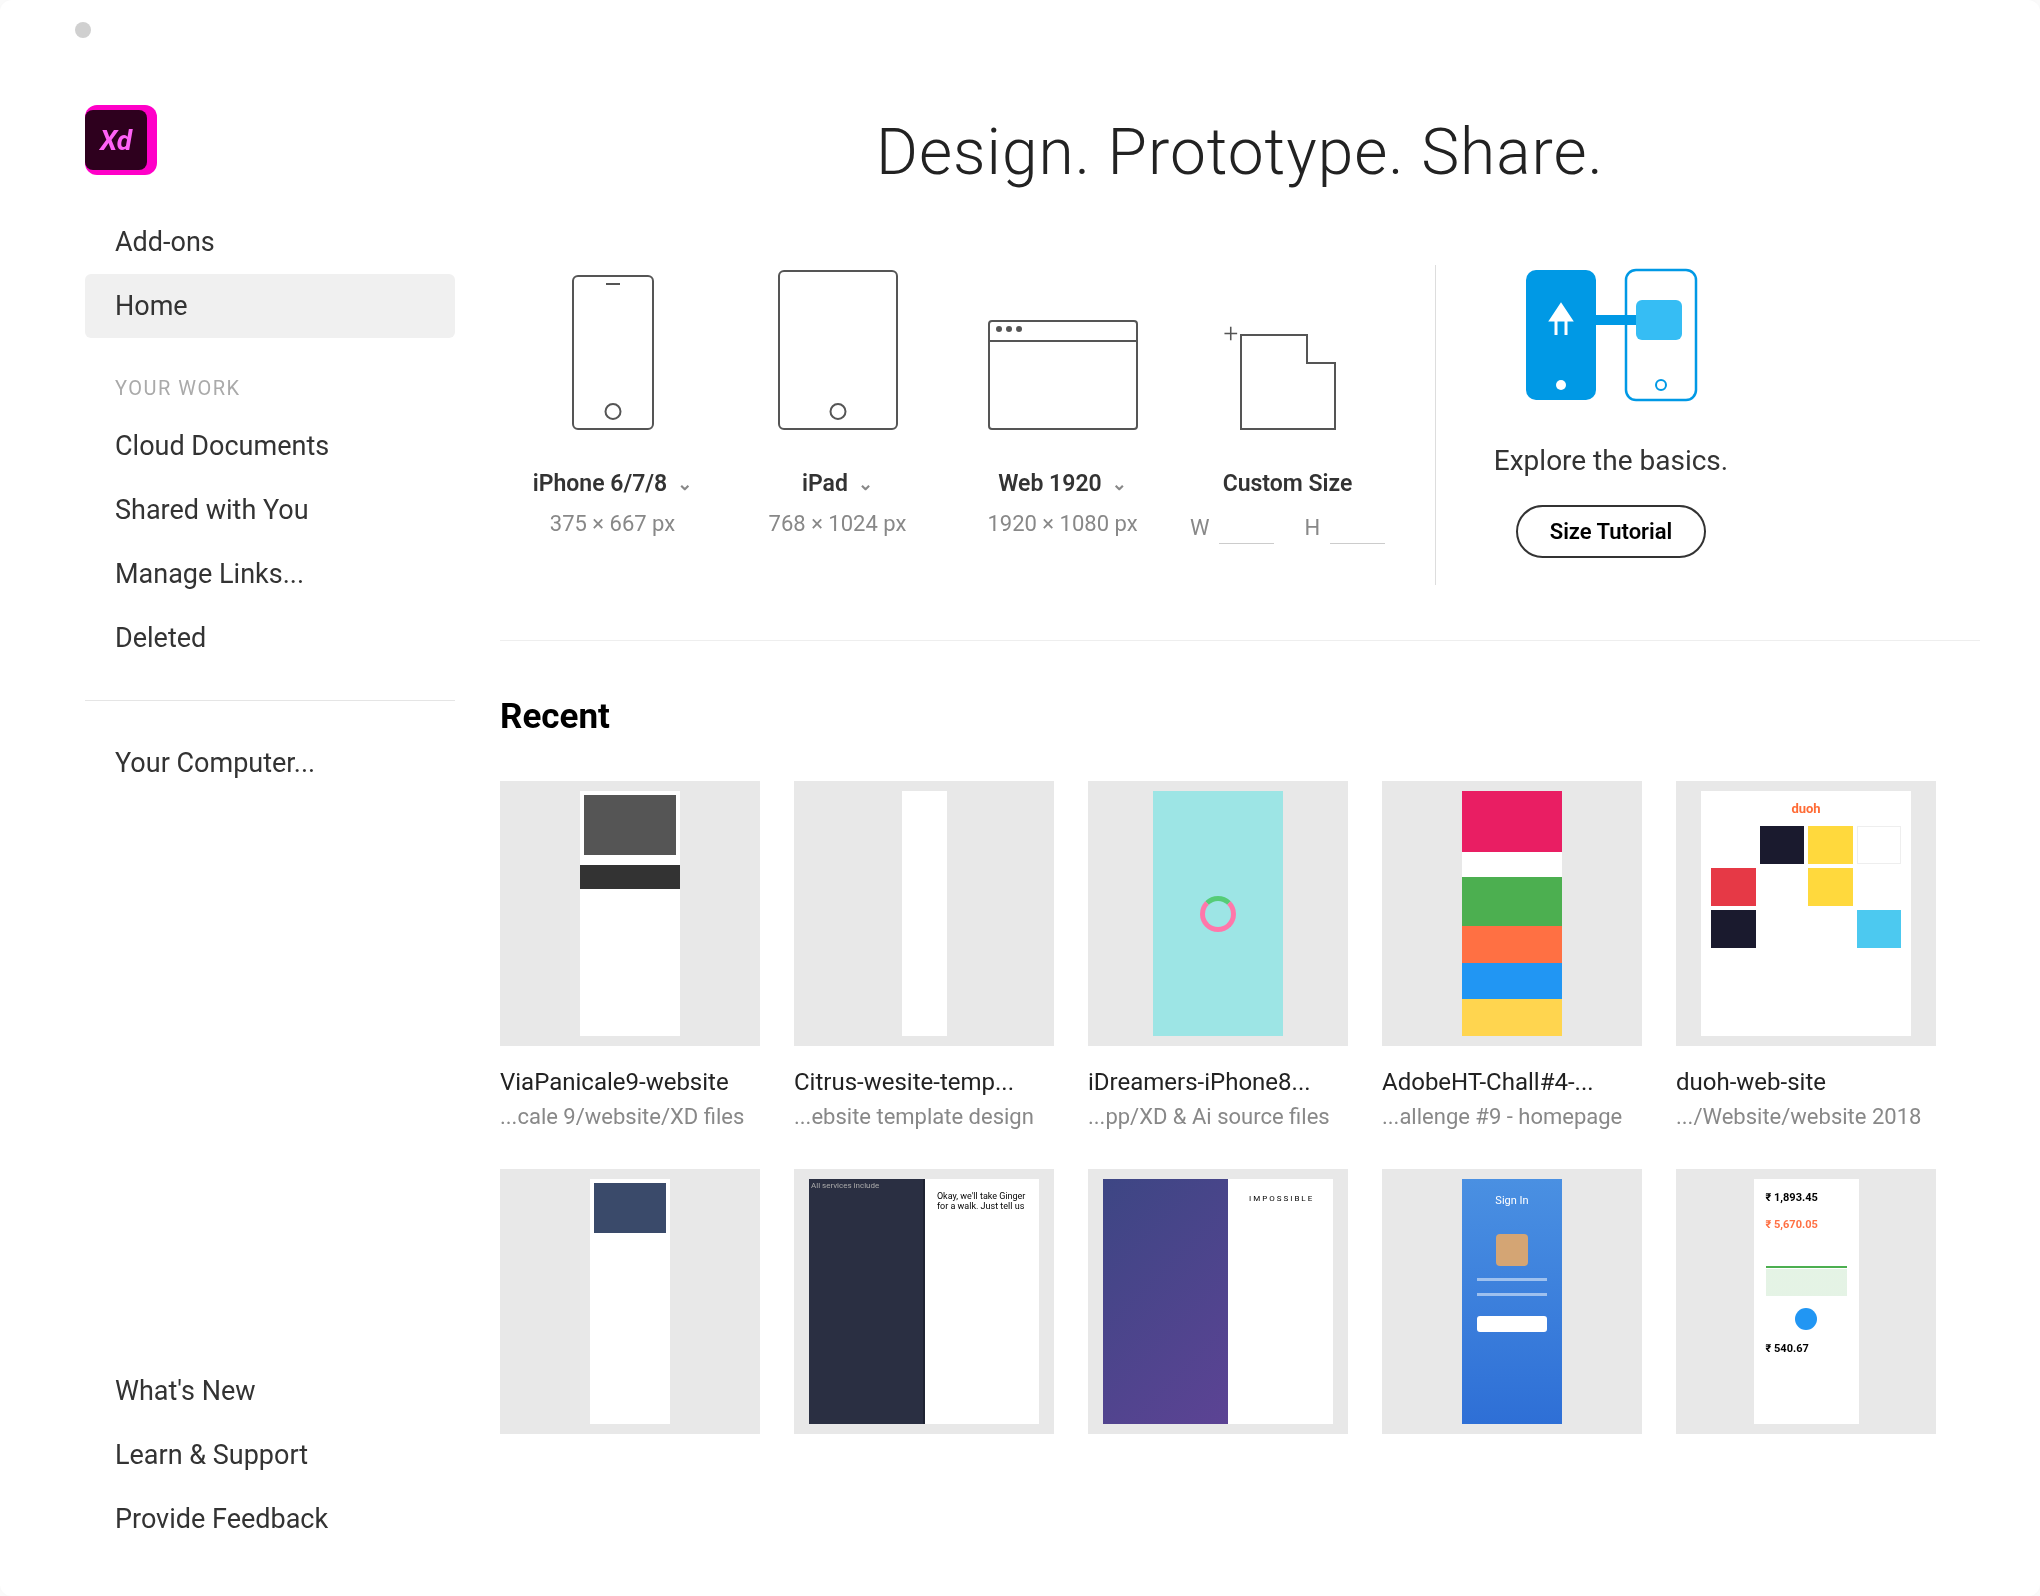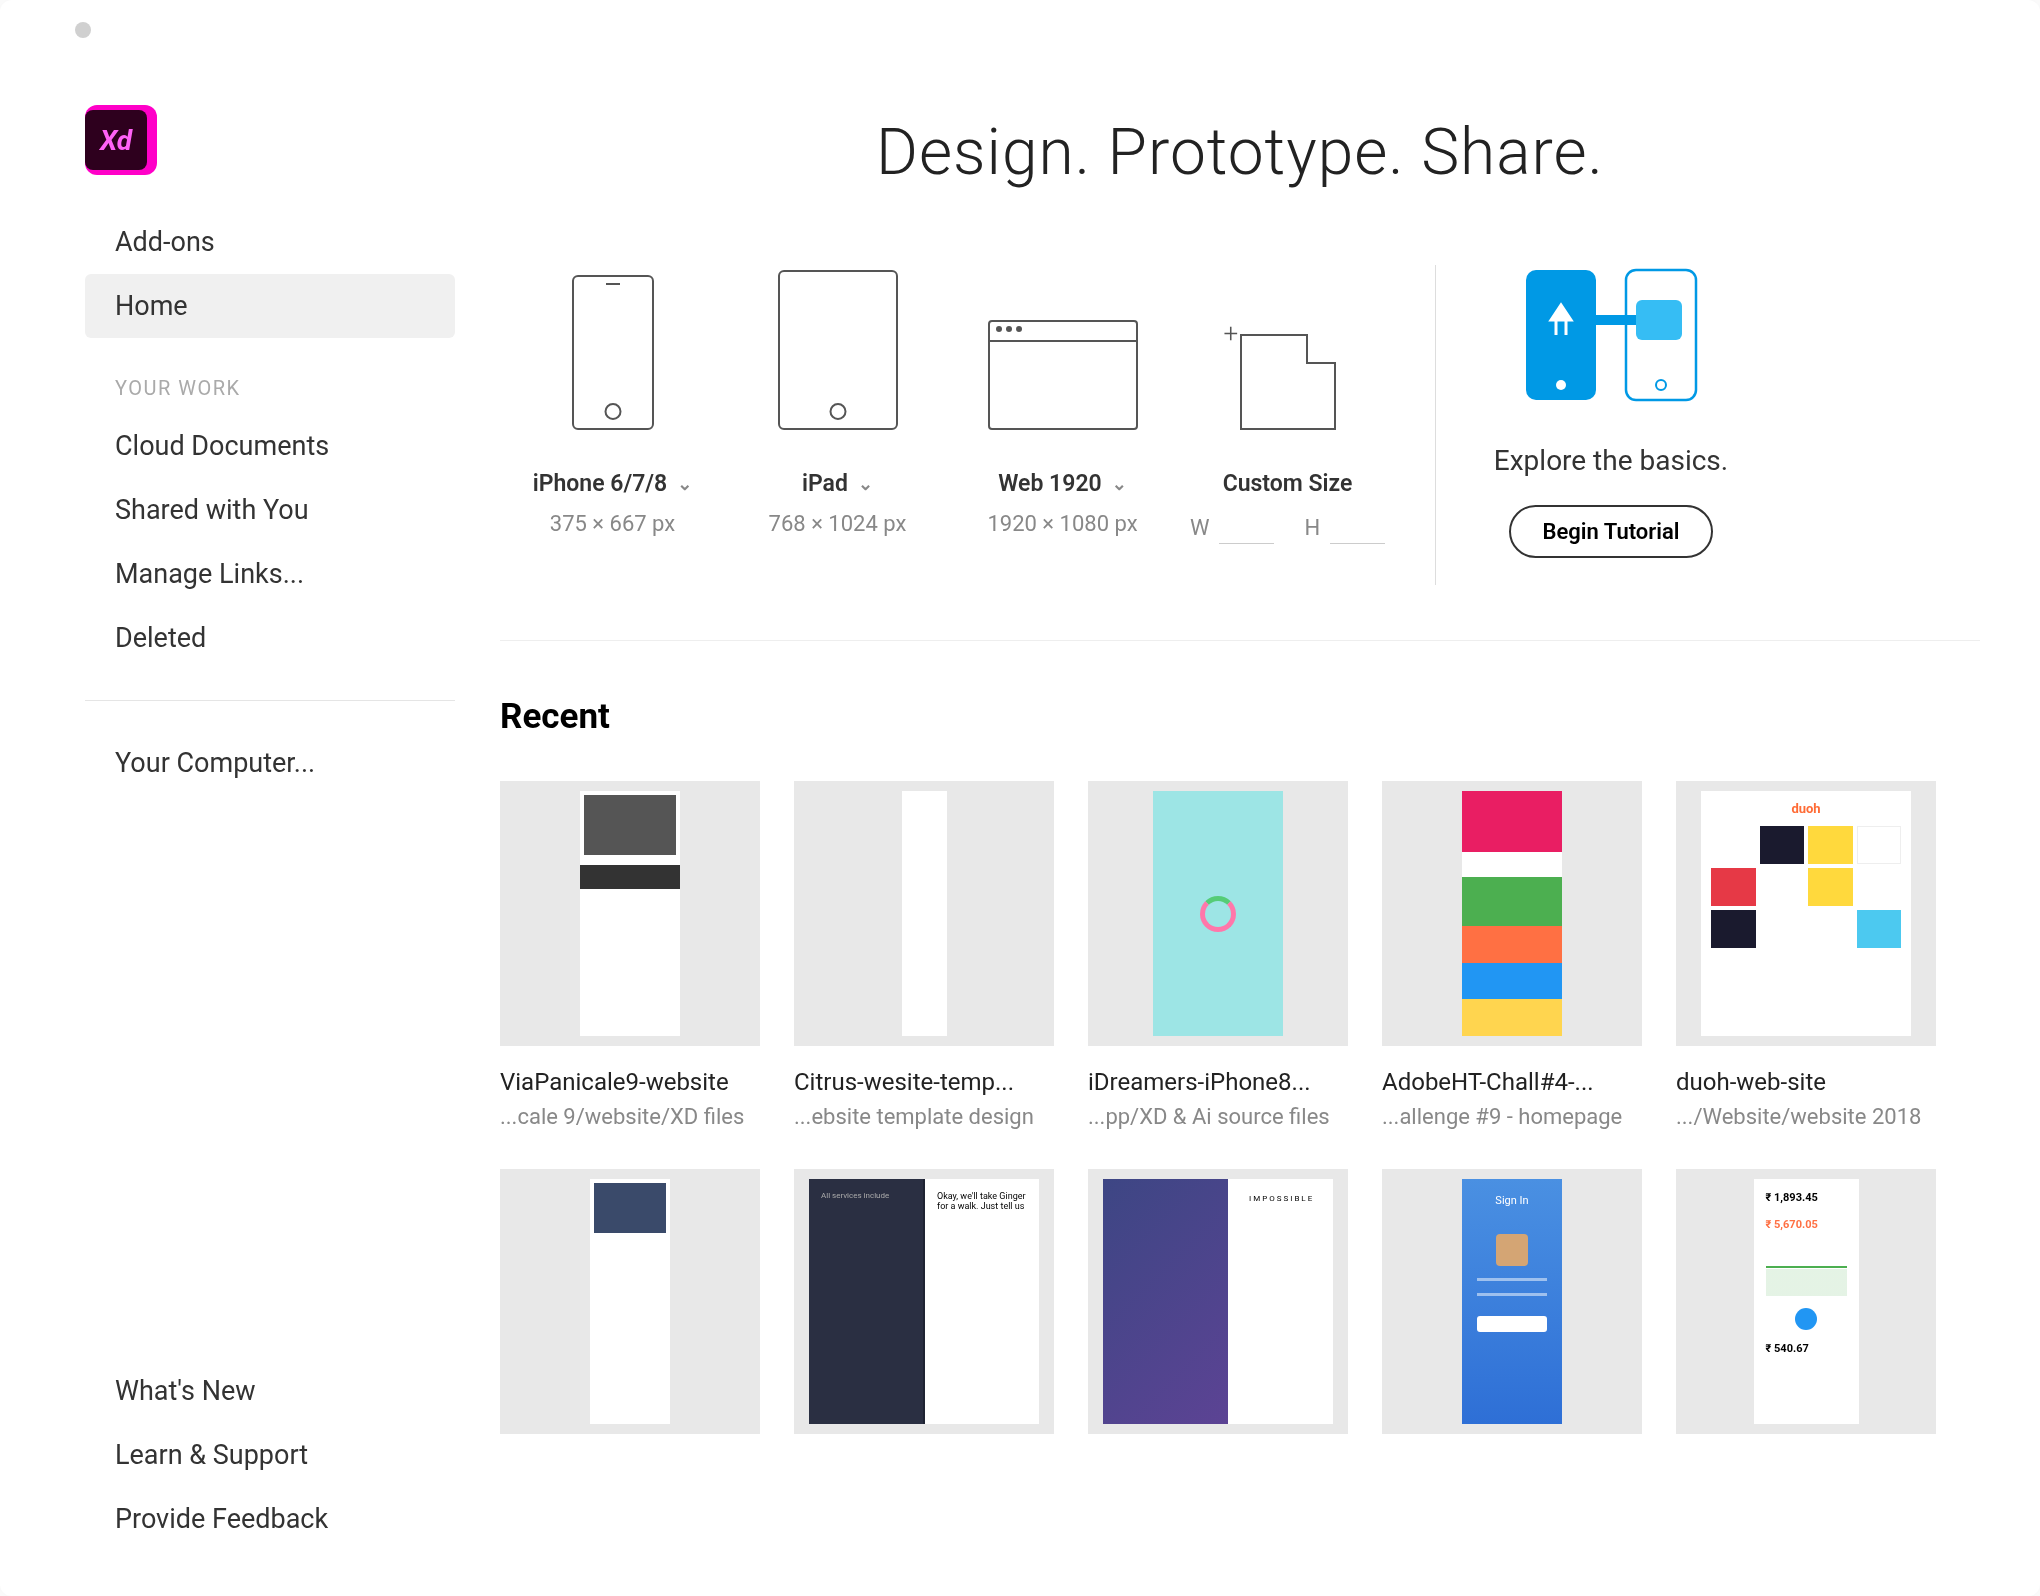--- a/index.html
+++ b/index.html
@@ -342,21 +342,21 @@
     .t5 .thumb-inner { width: 210px; background:#fff; padding:10px; }
     .t5 .thumb-inner::before { content:"duoh"; display:block; text-align:center; color:#ff6b35; font-size:13px; font-weight:700; margin-bottom:8px; }
     .t5 .grid5 { display:grid; grid-template-columns:repeat(4,1fr); gap:4px; }
     .t5 .grid5 div { height:38px; }
     .t5 .c1{background:#fff;} .t5 .c2{background:#1a1a2e;} .t5 .c3{background:#ffd93d;} .t5 .c4{background:#fff;border:1px solid #eee;}
     .t5 .c5{background:#e63946;} .t5 .c6{background:#fff;} .t5 .c7{background:#ffd93d;} .t5 .c8{background:#fff;}
     .t5 .c9{background:#1a1a2e;} .t5 .c10{background:#fff;} .t5 .c11{background:#fff;} .t5 .c12{background:#4cc9f0;}
     .t6 .thumb-inner { width:80px; }
     .t6 .thumb-inner::before { content:""; display:block; height:50px; background:#3a4a6a; }
     .t7 .thumb-inner { width: 230px; background:#1e2332; display:flex; flex-direction:row; padding:0; }
-    .t7 .left7 { width:50%; background:#2a2f42; padding:12px; color:#aaa; font-size:8px; }
+    .t7 .left7 { width:50%; background:#2a2f42; padding:2px; color:#aaa; font-size:8px; }
     .t7 .right7 { width:50%; background:#fff; padding:12px; font-size:9px; }
     .t8 .thumb-inner { width: 230px; display:flex; flex-direction:row; padding:0; }
     .t8 .left8 { width:55%; background:linear-gradient(135deg,#3d4684,#5c4394); }
     .t8 .right8 { width:45%; background:#fff; padding:15px; font-size:8px; letter-spacing:2px; text-align:center; }
     .t9 .thumb-inner { width:100px; background:linear-gradient(#4a90e2,#2e6fd6); display:flex; flex-direction:column; align-items:center; padding:15px; gap:12px; }
     .t9 .thumb-inner::before { content:"Sign In"; color:#fff; font-size:11px; }
     .t9 .avatar { width:32px; height:32px; background:#d4a574; border-radius:4px; margin-top:15px; }
     .t9 .line9 { height:3px; width:70px; background:rgba(255,255,255,0.5); }
     .t9 .btn9 { height:16px; width:70px; background:#fff; border-radius:3px; margin-top:8px; }
     .t10 .thumb-inner { width:105px; padding:12px; font-size:11px; }
@@ -466,21 +466,21 @@
           <rect x="10" y="5" width="70" height="130" rx="10" fill="#0099e5"></rect>
           <circle cx="45" cy="120" r="5" fill="#fff"></circle>
           <path d="M 35 55 L 45 40 L 55 55 Z M 40 55 L 40 70 M 50 55 L 50 70" stroke="#fff" stroke-width="3" fill="#fff"></path>
           <rect x="110" y="5" width="70" height="130" rx="10" fill="none" stroke="#0099e5" stroke-width="2.5"></rect>
           <circle cx="145" cy="120" r="5" fill="none" stroke="#0099e5" stroke-width="2"></circle>
           <rect x="75" y="50" width="60" height="10" fill="#0099e5"></rect>
           <rect x="120" y="35" width="46" height="40" rx="6" fill="#36bdf4"></rect>
         </svg>
       </div>
       <div class="tutorial-text">Explore the basics.</div>
-      <button class="tutorial-btn">Begin Tutorial</button>
+      <button class="tutorial-btn">Size Tutorial</button>
     </div>
   </div>
 
   <div class="recent-title">Recent</div>
 
   <div class="recent-grid">
     <div class="recent-item">
       <div class="thumb t1">
           <div class="thumb-inner"></div>
         </div>

